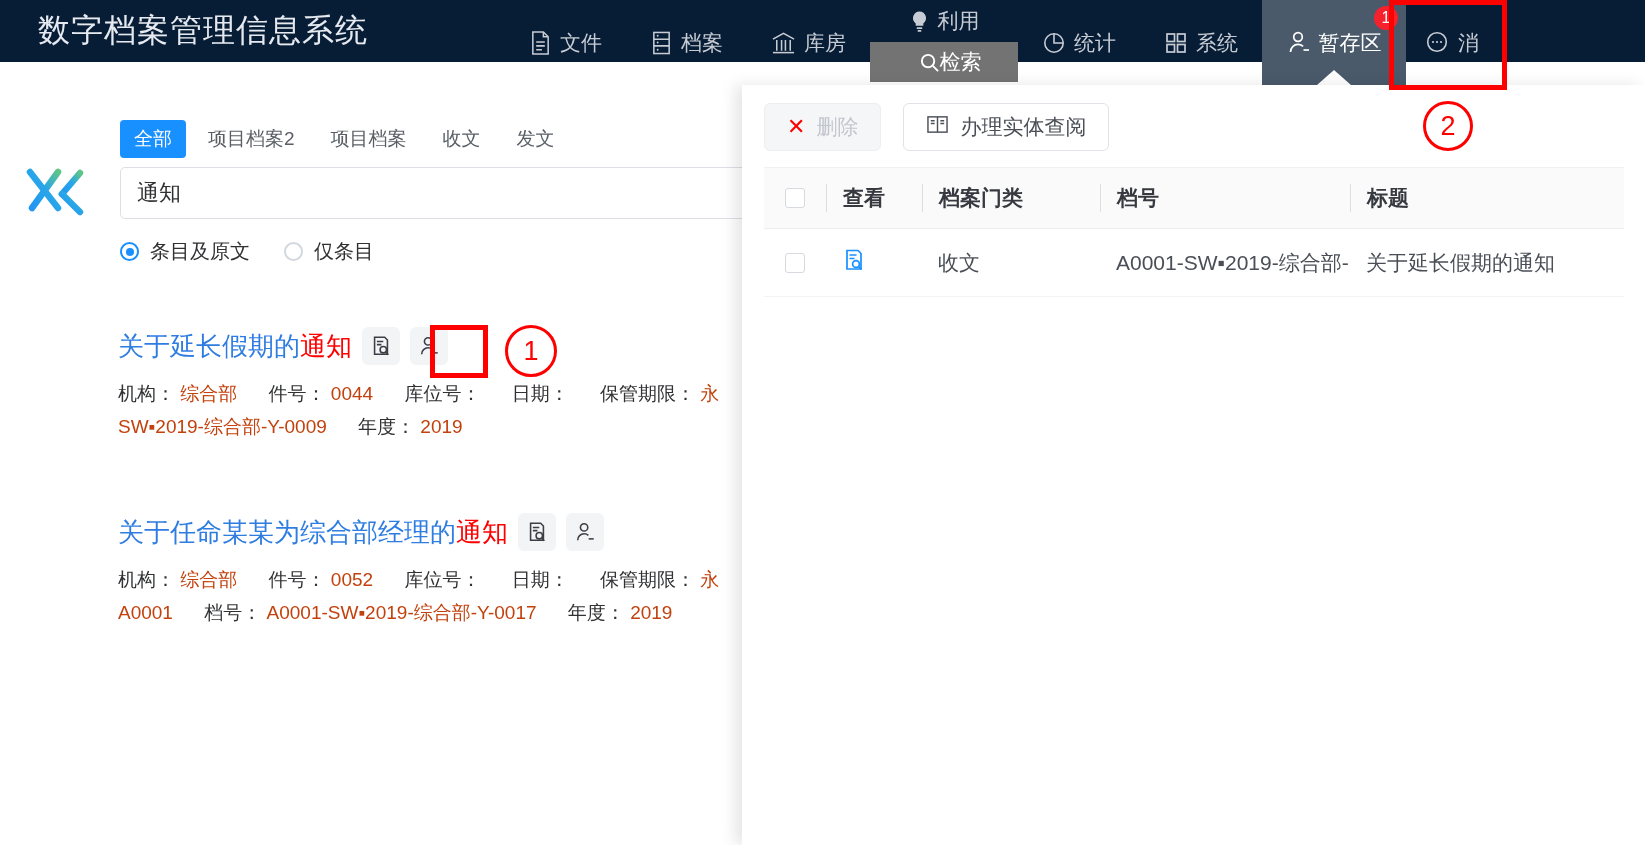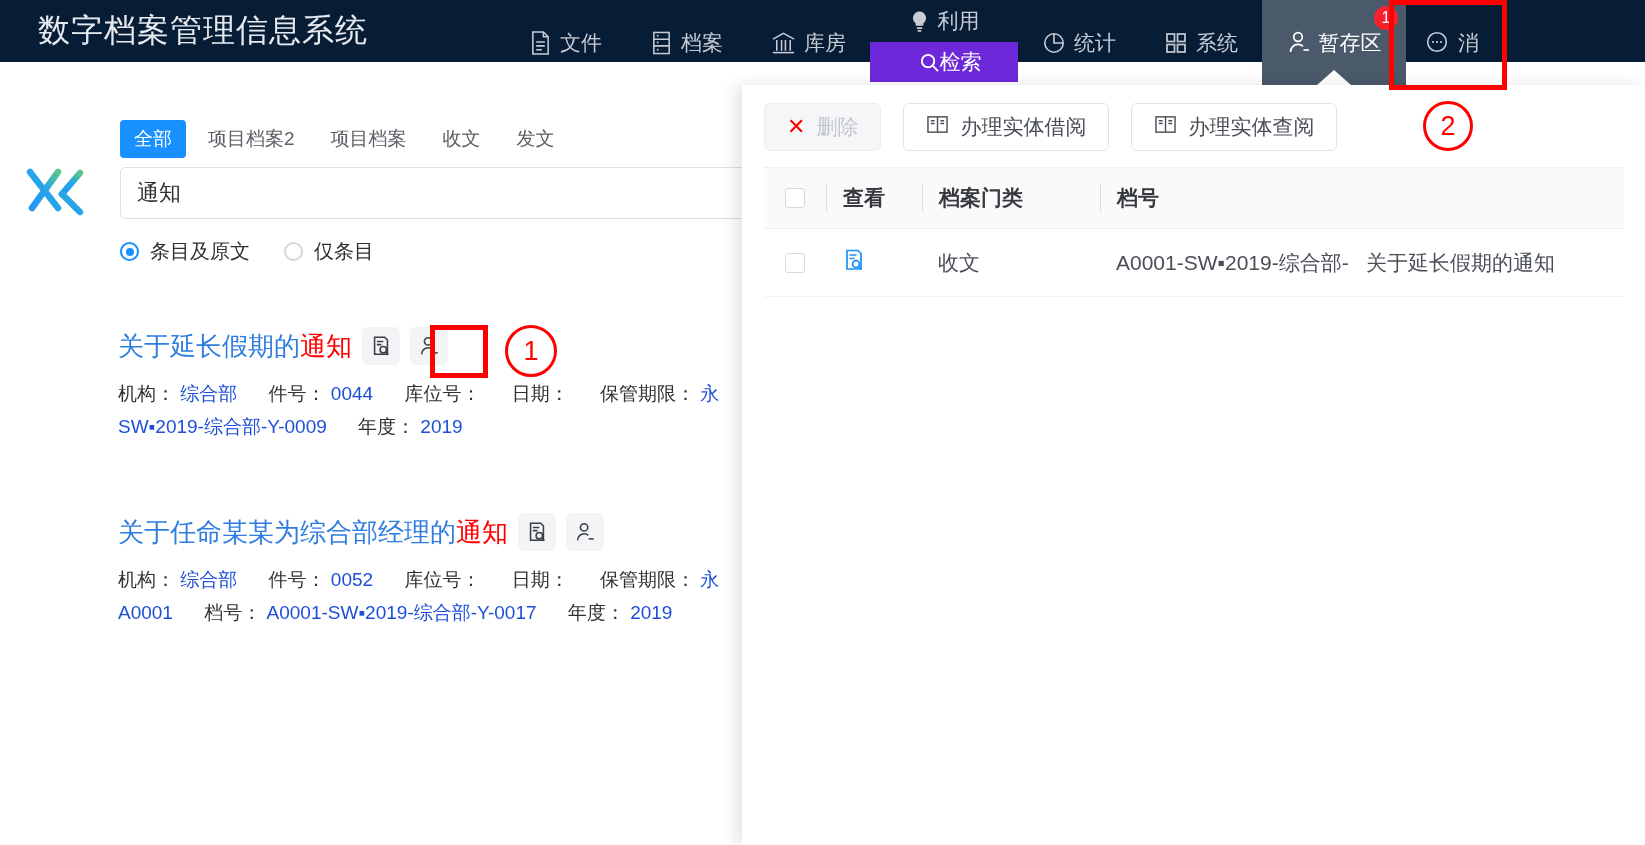--- a/index.html
+++ b/index.html
@@ -35,21 +35,21 @@
   .nav-item .ico { display: inline-flex; align-items: center; }
   .nav-item.stack {
     flex-direction: column; gap: 0; justify-content: flex-start;
     padding: 0; width: 148px; height: 85px;
   }
   .nav-item.stack .row-top {
     display: flex; align-items: center; gap: 8px;
     height: 42px; 
   }
   .sub-active {
-    width: 148px; height: 40px; background: #6d28d9; color: #fff;
+    width: 148px; height: 40px; background: #737373; color: #fff;
     display: flex; align-items: center; justify-content: center; gap: 0;
     font-size: 21px; cursor: pointer; padding-left: 12px;
   }
   .nav-item.temp {
     background: #4a5a6b; width: 144px; height: 85px; position: relative;
   }
   .nav-item.temp .label { color: #ffffff; }
   .badge {
     position: absolute; top: 4px; right: 6px;
     width: 28px; height: 28px; border-radius: 50%;
@@ -117,21 +117,21 @@
   .res-title .hl { color: #ff0000; }
   .mini-btn {
     width: 38px; height: 38px; border-radius: 6px; background: #f3f4f6;
     display: flex; align-items: center; justify-content: center; cursor: pointer;
   }
   .meta {
     margin-top: 12px; font-size: 19px; color: #303133;
     line-height: 33px; white-space: nowrap;
   }
   .meta .k { color: #303133; }
-  .meta .v { color: #1d4ed8; }
+  .meta .v { color: #c2410c; }
   .meta .gap { display: inline-block; width: 26px; }
 
   
   .pager { position: absolute; left: 120px; top: 598px; display: flex; gap: 14px; }
   .pg {
     width: 44px; height: 44px; border: 1px solid #e0e3e8; border-radius: 6px;
     display: flex; align-items: center; justify-content: center;
     font-size: 21px; color: #b8bcc4; background: #fff; cursor: pointer;
   }
   .pg.active { border-color: #1890ff; color: #1890ff; }
@@ -431,42 +431,33 @@
         <span>删除</span>
       </div>
       <div class="tb-btn">
         <span>
           <svg width="23" height="21" viewBox="0 0 24 22" fill="none" stroke="#4a4f57" stroke-width="1.5">
             <rect x="2" y="3" width="20" height="16"></rect>
               <path d="M12 3v16"></path>
             <path d="M5 7h4M5 10h4M15 7h4M15 10h4"></path>
           </svg>
         </span>
-        <span>办理实体借阅</span>
-      </div>
-      <div class="tb-btn">
-        <span>
-          <svg width="23" height="21" viewBox="0 0 24 22" fill="none" stroke="#4a4f57" stroke-width="1.5">
-            <rect x="2" y="3" width="20" height="16"></rect>
-              <path d="M12 3v16"></path>
-            <path d="M5 7h4M5 10h4M15 7h4M15 10h4"></path>
-          </svg>
-        </span>
         <span>办理实体查阅</span>
       </div>
     </div>
 
     <div class="table">
       <div class="thead">
         <div class="cell c-chk">
           <span class="chk"></span>
         </div>
         <div class="cell c-view">查看</div>
         <div class="cell c-type">档案门类</div>
         <div class="cell c-no">档号</div>
+        <div class="cell c-title">标题</div>
       </div>
 
       <div class="trow">
         <div class="cell c-chk">
           <span class="chk"></span>
         </div>
         <div class="cell c-view">
           <span>
             <svg width="24" height="24" viewBox="0 0 24 24" fill="none" stroke="#1890ff" stroke-width="1.7">
               <path d="M5 2.5h11l3 3V21H5z"></path>

